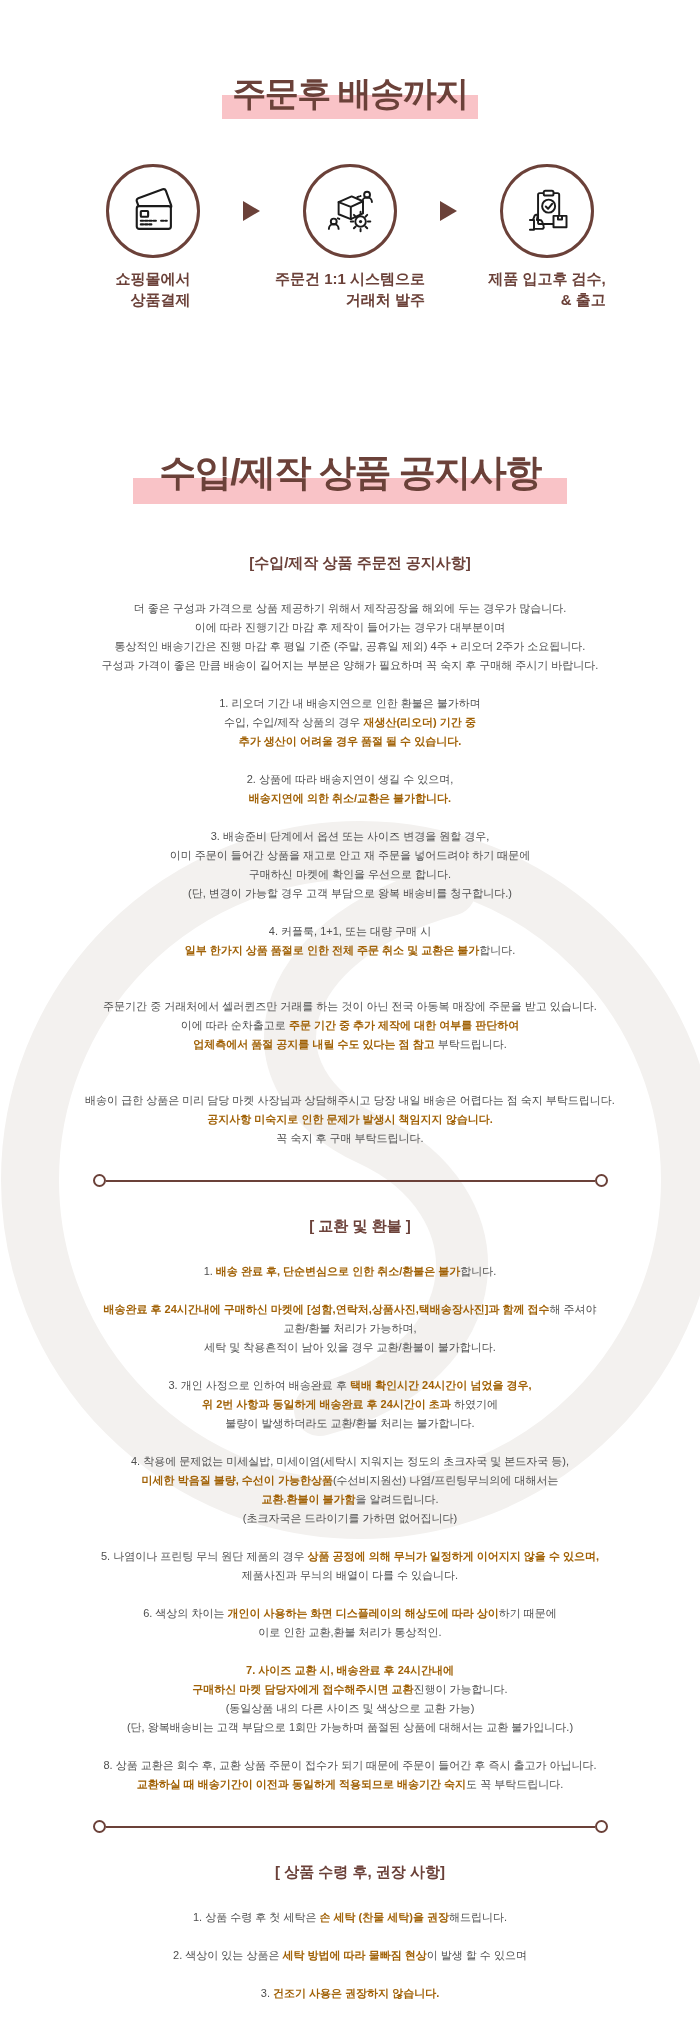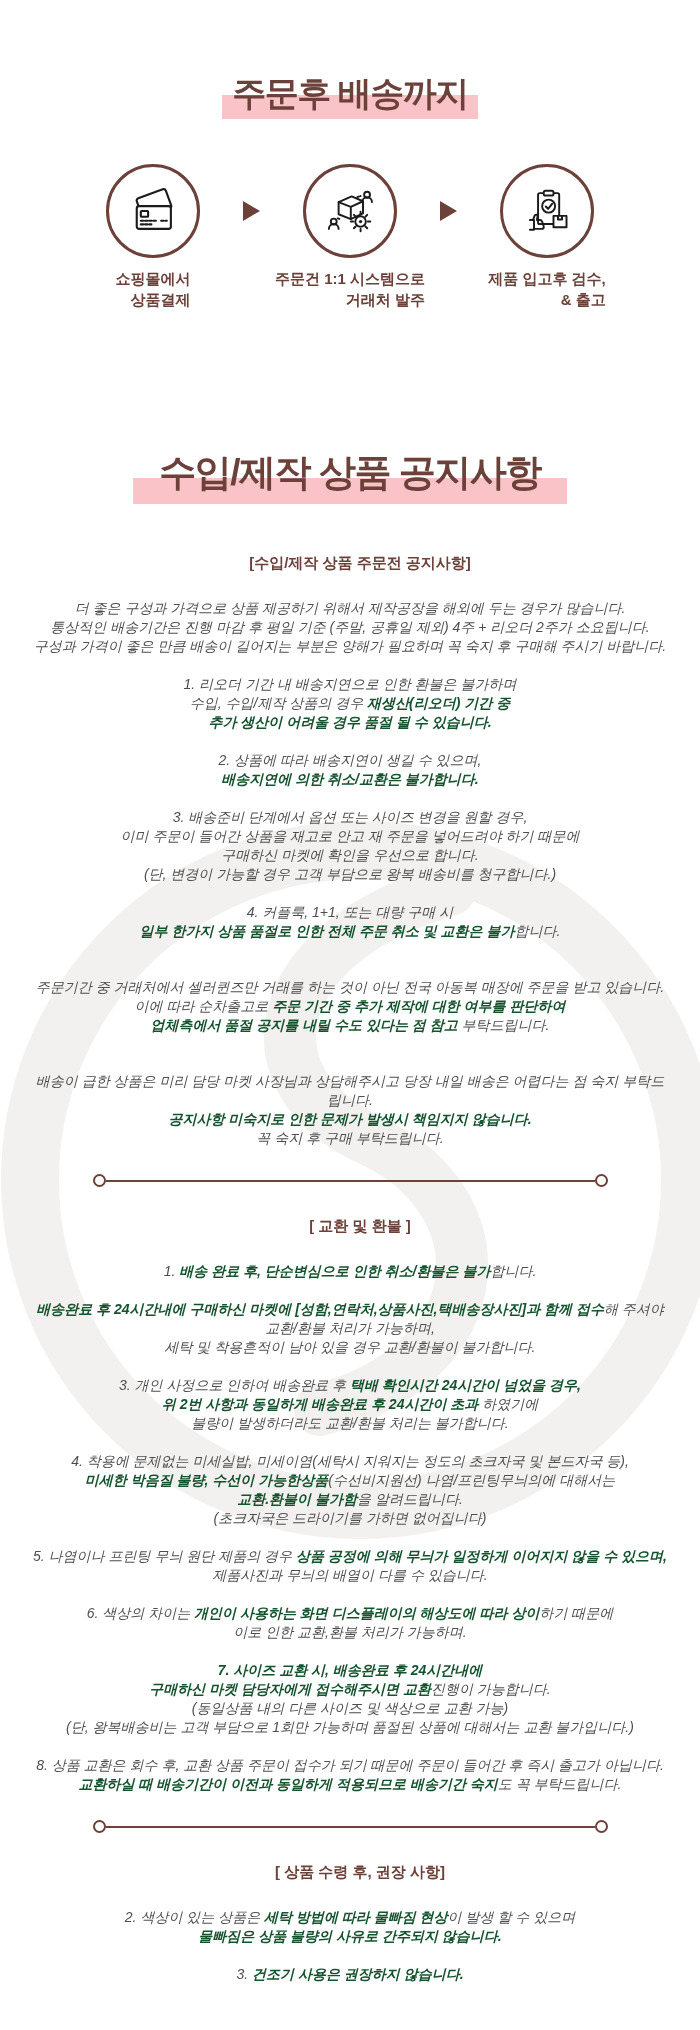--- a/index.html
+++ b/index.html
@@ -22,24 +22,24 @@
   .step-label{margin-top:10px;font-size:15px;font-weight:bold;color:#6b4139;line-height:21px;text-align:right;}
   .flow-arrow{width:0;height:0;border-left:17px solid #6b4139;border-top:10px solid transparent;
               border-bottom:10px solid transparent;margin:37px 6px 0;}
 
   
   .notice{margin-top:116px;}
   .notice .big-title{font-size:37px;}
   .notice .big-title .band{left:-26px;right:-26px;bottom:-8px;height:26px;}
   .blocks{margin-top:34px;}
   .block-heading{font-size:15px;font-weight:bold;color:#6b4139;margin:0 0 26px;padding-left:20px;}
-  .para{font-size:14px;color:#4e4e4e;line-height:19px;margin:0 30px 19px;font-style:italic;}
+  .para{font-size:11px;color:#4e4e4e;line-height:19px;margin:0 30px 19px;}
   .para.gap{margin-top:37px;}
   .seg{white-space:pre-wrap;}
-  .seg.red{color:#14532d;font-weight:bold;}
+  .seg.red{color:#a16207;font-weight:bold;}
   .divider{display:flex;align-items:center;width:515px;margin:26px auto 30px;}
   .divider .ring{width:9px;height:9px;border:2.5px solid #6b4139;border-radius:50%;
                  flex:none;background:#fff;}
   .divider .line{flex:1;height:2.5px;background:#6b4139;}
 </style>
 </head>
 <body>
 
 <div class="page">
 
@@ -128,20 +128,21 @@
         <span class="band"></span>
         <span class="txt">수입/제작 상품 공지사항</span>
       </h1>
 
       <div class="blocks" id="notice-blocks">
           <div class="block-heading">
             <div><span class="seg">[수입/제작 상품 주문전 공지사항]</span></div>
           </div>
           <div class="para">
             <div><span class="seg">더 좋은 구성과 가격으로 상품 제공하기 위해서 제작공장을 해외에 두는 경우가 많습니다.</span></div>
+            <div><span class="seg">이에 따라 진행기간 마감 후 제작이 들어가는 경우가 대부분이며</span></div>
             <div><span class="seg">통상적인 배송기간은 진행 마감 후 평일 기준 (주말, 공휴일 제외) 4주 + 리오더 2주가 소요됩니다.</span></div>
             <div><span class="seg">구성과 가격이 좋은 만큼 배송이 길어지는 부분은 양해가 필요하며 꼭 숙지 후 구매해 주시기 바랍니다.</span></div>
           </div>
           <div class="para">
             <div><span class="seg">1. 리오더 기간 내 배송지연으로 인한 환불은 불가하며</span></div>
             <div><span class="seg">수입, 수입/제작 상품의 경우 </span><span class="seg red">재생산(리오더) 기간 중</span></div>
             <div><span class="seg red">추가 생산이 어려울 경우 품절 될 수 있습니다.</span></div>
           </div>
           <div class="para">
             <div><span class="seg">2. 상품에 따라 배송지연이 생길 수 있으며,</span></div>
@@ -193,43 +194,45 @@
             <div><span class="seg red">미세한 박음질 불량, 수선이 가능한상품</span><span class="seg">(수선비지원선) 나염/프린팅무늬의에 대해서는</span></div>
             <div><span class="seg red">교환.환불이 불가함</span><span class="seg">을 알려드립니다.</span></div>
             <div><span class="seg">(초크자국은 드라이기를 가하면 없어집니다)</span></div>
           </div>
           <div class="para">
             <div><span class="seg">5. 나염이나 프린팅 무늬 원단 제품의 경우 </span><span class="seg red">상품 공정에 의해 무늬가 일정하게 이어지지 않을 수 있으며,</span></div>
             <div><span class="seg">제품사진과 무늬의 배열이 다를 수 있습니다.</span></div>
           </div>
           <div class="para">
             <div><span class="seg">6. 색상의 차이는 </span><span class="seg red">개인이 사용하는 화면 디스플레이의 해상도에 따라 상이</span><span class="seg">하기 때문에</span></div>
-            <div><span class="seg">이로 인한 교환,환불 처리가 가능하며.</span></div>
+            <div><span class="seg">이로 인한 교환,환불 처리가 통상적인.</span></div>
           </div>
           <div class="para">
             <div><span class="seg red">7. 사이즈 교환 시, 배송완료 후 24시간내에</span></div>
             <div><span class="seg red">구매하신 마켓 담당자에게 접수해주시면 교환</span><span class="seg">진행이 가능합니다.</span></div>
             <div><span class="seg">(동일상품 내의 다른 사이즈 및 색상으로 교환 가능)</span></div>
             <div><span class="seg">(단, 왕복배송비는 고객 부담으로 1회만 가능하며 품절된 상품에 대해서는 교환 불가입니다.)</span></div>
           </div>
           <div class="para">
             <div><span class="seg">8. 상품 교환은 회수 후, 교환 상품 주문이 접수가 되기 때문에 주문이 들어간 후 즉시 출고가 아닙니다.</span></div>
             <div><span class="seg red">교환하실 때 배송기간이 이전과 동일하게 적용되므로 배송기간 숙지</span><span class="seg">도 꼭 부탁드립니다.</span></div>
           </div>
           <div class="divider">
             <span class="ring"></span>
             <span class="line"></span>
             <span class="ring"></span>
           </div>
           <div class="block-heading">
             <div><span class="seg">[ 상품 수령 후, 권장 사항]</span></div>
           </div>
           <div class="para">
+            <div><span class="seg">1. 상품 수령 후 첫 세탁은 </span><span class="seg red">손 세탁 (찬물 세탁)을 권장</span><span class="seg">해드립니다.</span></div>
+          </div>
+          <div class="para">
             <div><span class="seg">2. 색상이 있는 상품은 </span><span class="seg red">세탁 방법에 따라 물빠짐 현상</span><span class="seg">이 발생 할 수 있으며</span></div>
-            <div><span class="seg red">물빠짐은 상품 불량의 사유로 간주되지 않습니다.</span></div>
           </div>
           <div class="para">
             <div><span class="seg">3. </span><span class="seg red">건조기 사용은 권장하지 않습니다.</span></div>
           </div>
         </div>
     </section>
 
   </div>
 </div>
 

